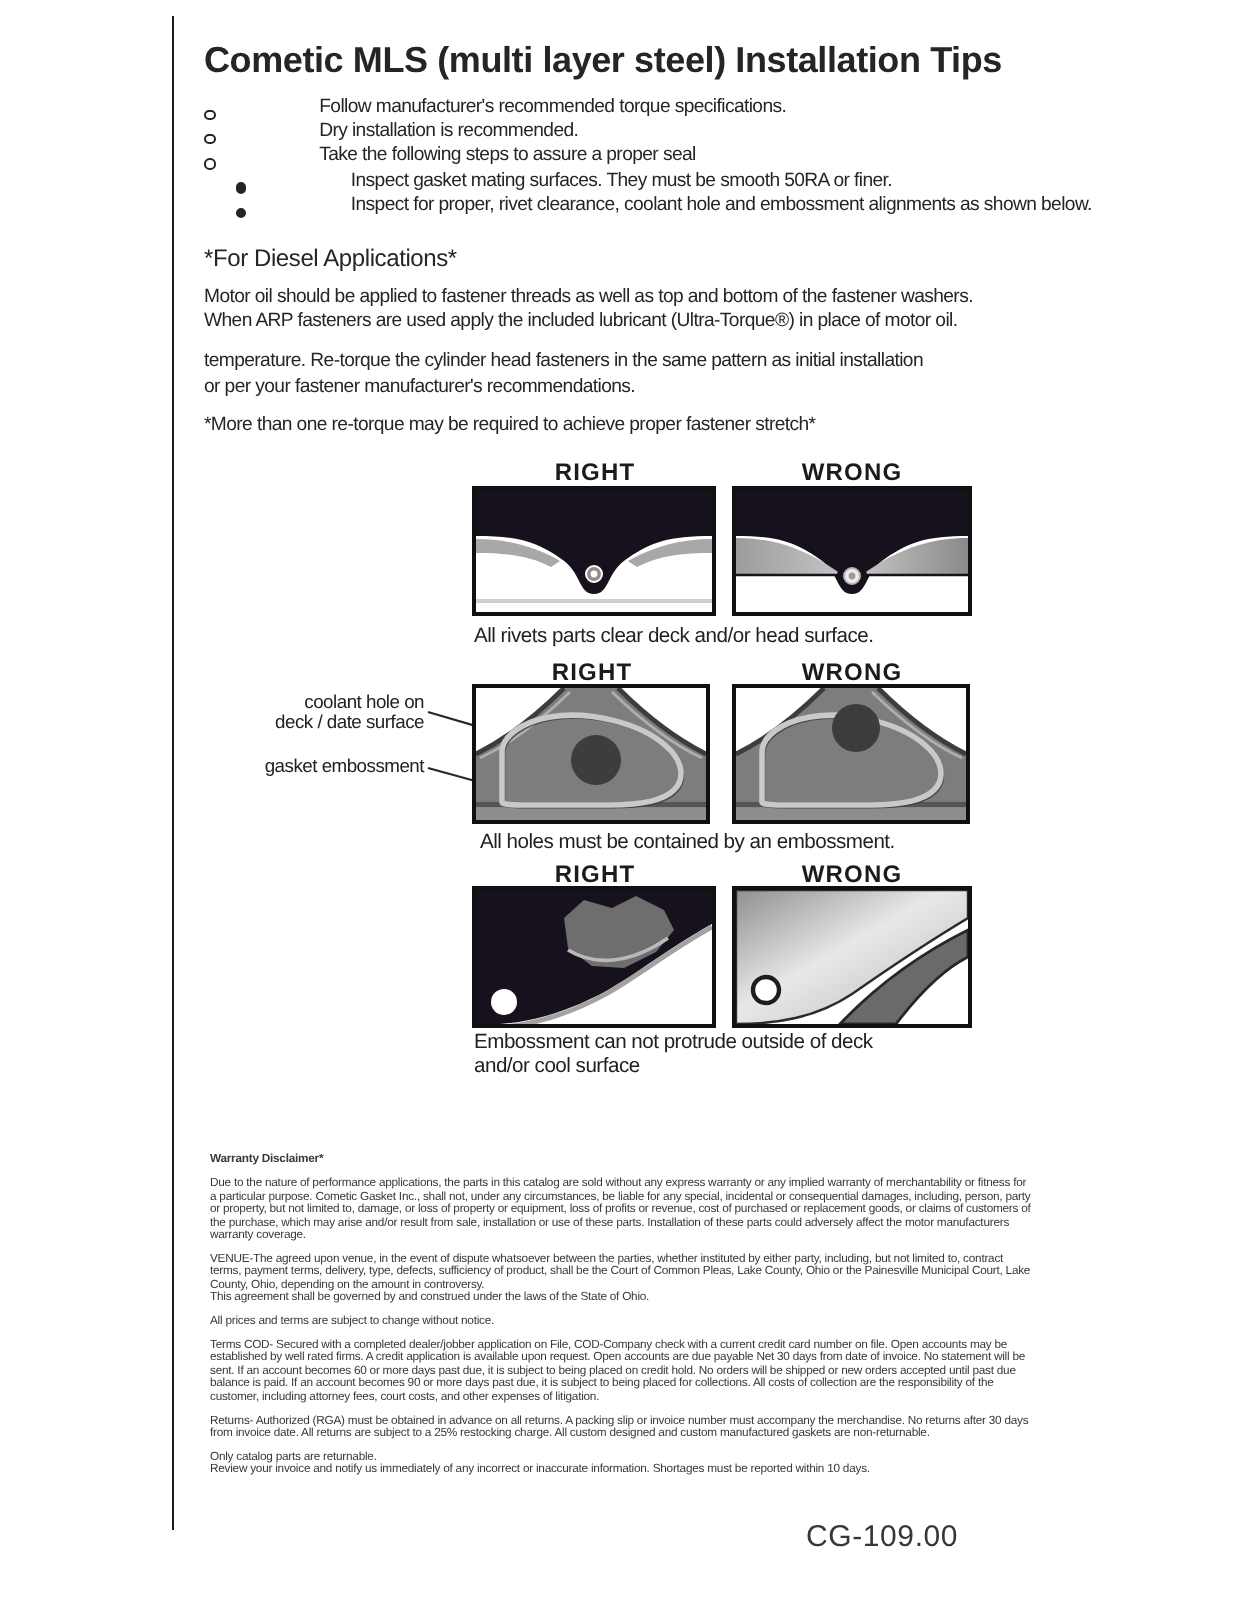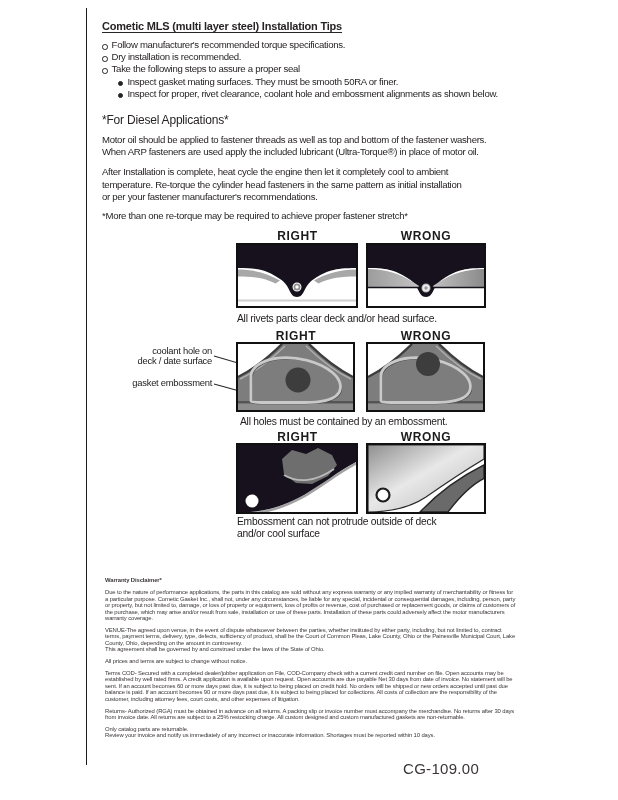--- a/index.html
+++ b/index.html
@@ -1,22 +1,22 @@
 <!DOCTYPE html>
 <html><head>
 <meta charset="utf-8">
 <style>
   html,body{margin:0;padding:0;background:#ffffff;}
   body{width:618px;height:800px;position:relative;font-family:"Liberation Sans",sans-serif;color:#282425;overflow:hidden;}
   .page{position:absolute;inset:0;background:#fff;}
   .left-rule{position:absolute;left:86px;top:8px;width:1px;height:757px;background:#1c1c1c;}
   .content{position:absolute;left:102px;top:20px;width:424px;}
-  .title{font-size:11px;font-weight:bold;letter-spacing:-0.2px;text-decoration:underline;text-underline-offset:2px;margin:0 0 7px 0;white-space:nowrap;}
+  .title{font-size:18px;font-weight:bold;letter-spacing:-0.2px;text-underline-offset:2px;margin:0 0 7px 0;white-space:nowrap;}
   .blist{margin:0;padding:0;list-style:none;font-size:9.6px;letter-spacing:-0.3px;line-height:12.2px;}
-  .brow{display:flex;align-items:center;white-space:nowrap;}
+  .brow{display:flex;align-items:flex-end;white-space:nowrap;gap:48px;}
   .bmark{flex:0 0 auto;width:3.6px;height:3.6px;border:1px solid #282425;border-radius:50%;margin:3.4px 4px 0 0;}
   .sub .bmark{background:#282425;border-color:#282425;margin-left:16px;width:3.4px;height:3.4px;}
   .h2{font-size:12px;font-weight:normal;letter-spacing:-0.2px;margin:13px 0 4px 0;}
   .para{margin:7px 0 0 0;font-size:9.6px;letter-spacing:-0.3px;line-height:12.2px;}
   .para div{white-space:nowrap;}
   .rw-label{position:absolute;font-size:12px;font-weight:bold;letter-spacing:0.6px;text-align:center;color:#1b1b1b;}
   .panel{position:absolute;border:2.5px solid #101010;background:#fff;}
   .panel svg{display:block;}
   .caption{position:absolute;font-size:10.3px;letter-spacing:-0.25px;color:#242021;line-height:11.5px;}
   .leader-label{position:absolute;font-size:9.4px;letter-spacing:-0.25px;line-height:10px;text-align:right;color:#242021;}
@@ -59,21 +59,20 @@
       </li>
     </ul>
 
     <h2 class="h2">*For Diesel Applications*</h2>
 
     <div class="para">
       <div>Motor oil should be applied to fastener threads as well as top and bottom of the fastener washers.</div>
       <div>When ARP fasteners are used apply the included lubricant (Ultra-Torque®) in place of motor oil.</div>
     </div>
     <div class="para" style="margin-top:8px;">
-      <div>After Installation is complete, heat cycle the engine then let it completely cool to ambient</div>
       <div>temperature. Re-torque the cylinder head fasteners in the same pattern as initial installation</div>
       <div>or per your fastener manufacturer's recommendations.</div>
     </div>
     <div class="para">
       <div>*More than one re-torque may be required to achieve proper fastener stretch*</div>
     </div>
   </div>
 
   <div class="rw-label" style="left:236px;top:229px;width:123px;">RIGHT</div>
   <div class="rw-label" style="left:366px;top:229px;width:120px;">WRONG</div>

